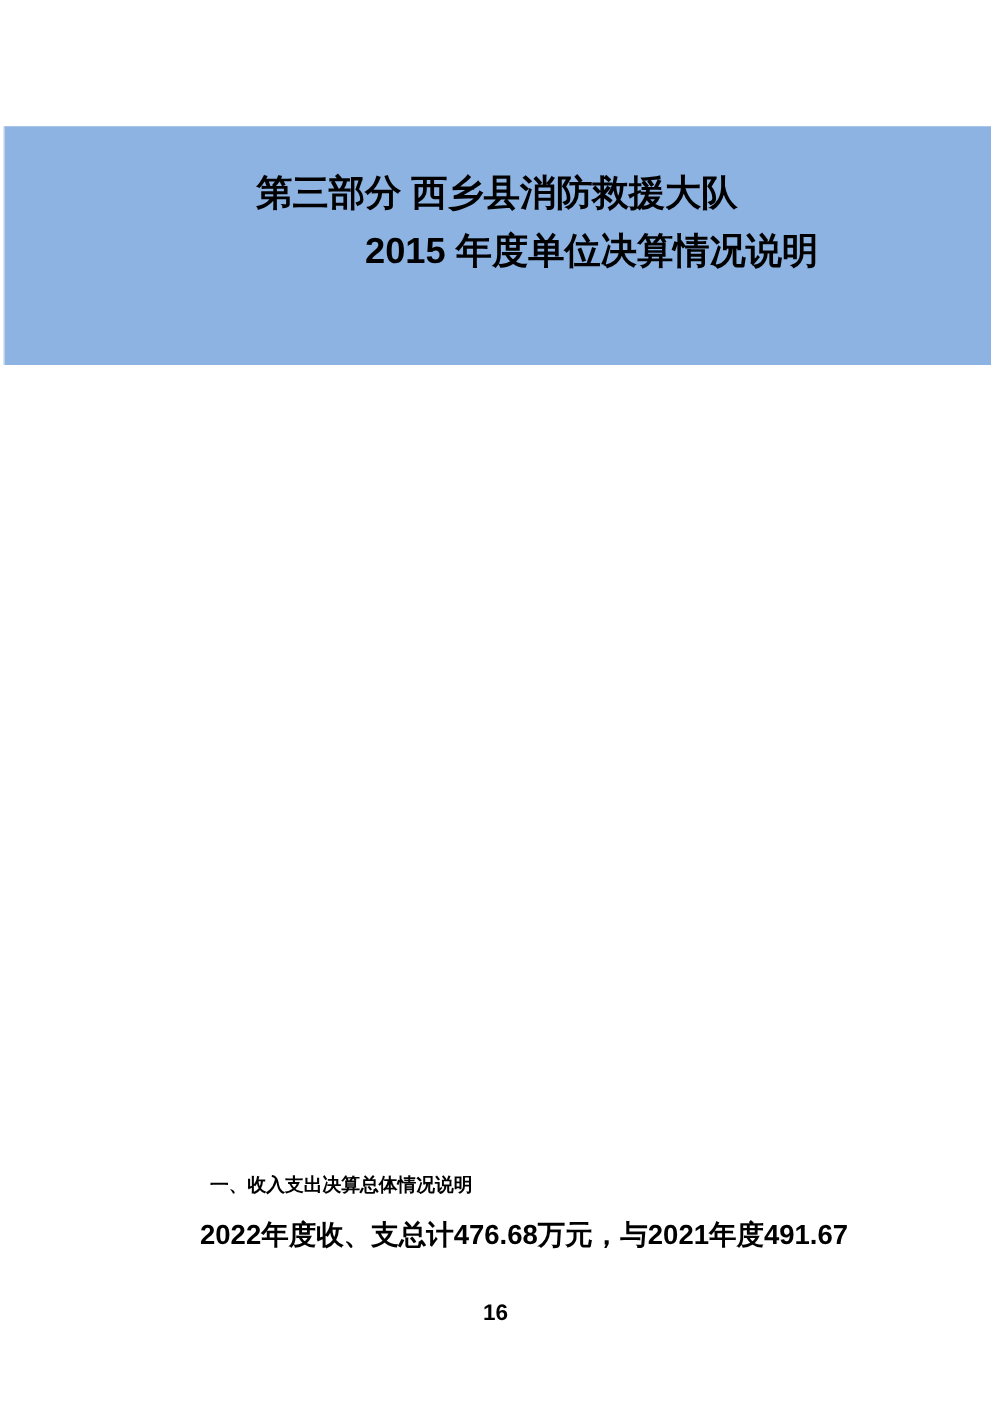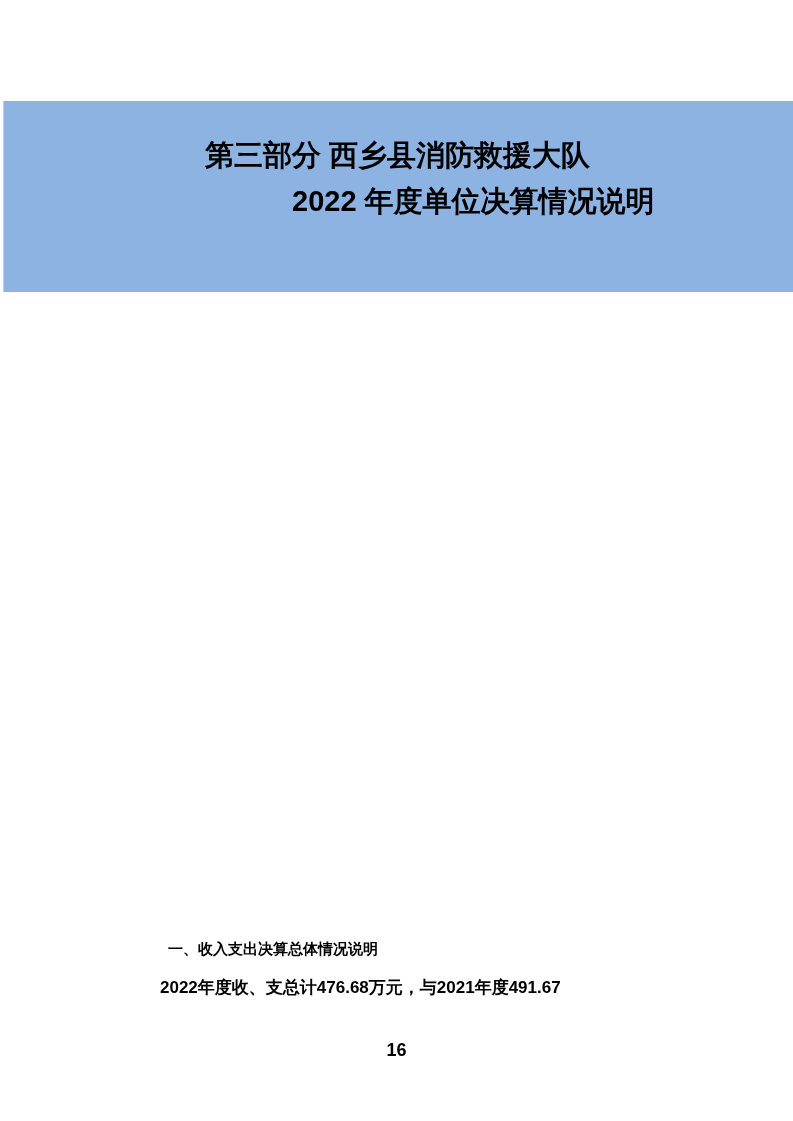--- a/index.html
+++ b/index.html
@@ -49,21 +49,21 @@
     font-size: 15px;
     line-height: 25px;
     white-space: nowrap;
     color: #000000;
   }
   .body-line {
     position: absolute;
     left: 160px;
     top: 975px;
     font-weight: 600;
-    font-size: 17px;
+    font-size: 22px;
     line-height: 25px;
     white-space: nowrap;
     color: #000000;
   }
   .page-number {
     position: absolute;
     left: 0;
     top: 1041px;
     width: 100%;
     text-align: center;
@@ -77,21 +77,21 @@
 <body>
 
 <div class="page" style="background: rgb(255, 255, 255);">
 
   <div class="banner" style="background: rgb(141, 179, 226);">
     
   </div>
 
   <div class="title-line l1">第三部分 西乡县消防救援大队</div>
 
-  <div class="title-line l2">2022 年度单位决算情况说明</div>
+  <div class="title-line l2">2015 年度单位决算情况说明</div>
 
   <div class="section-heading">一、收入支出决算总体情况说明</div>
 
   <div class="body-line">2022年度收、支总计476.68万元，与2021年度491.67</div>
 
   <div class="page-number">16</div>
 
 </div>
 
 </body></html>

